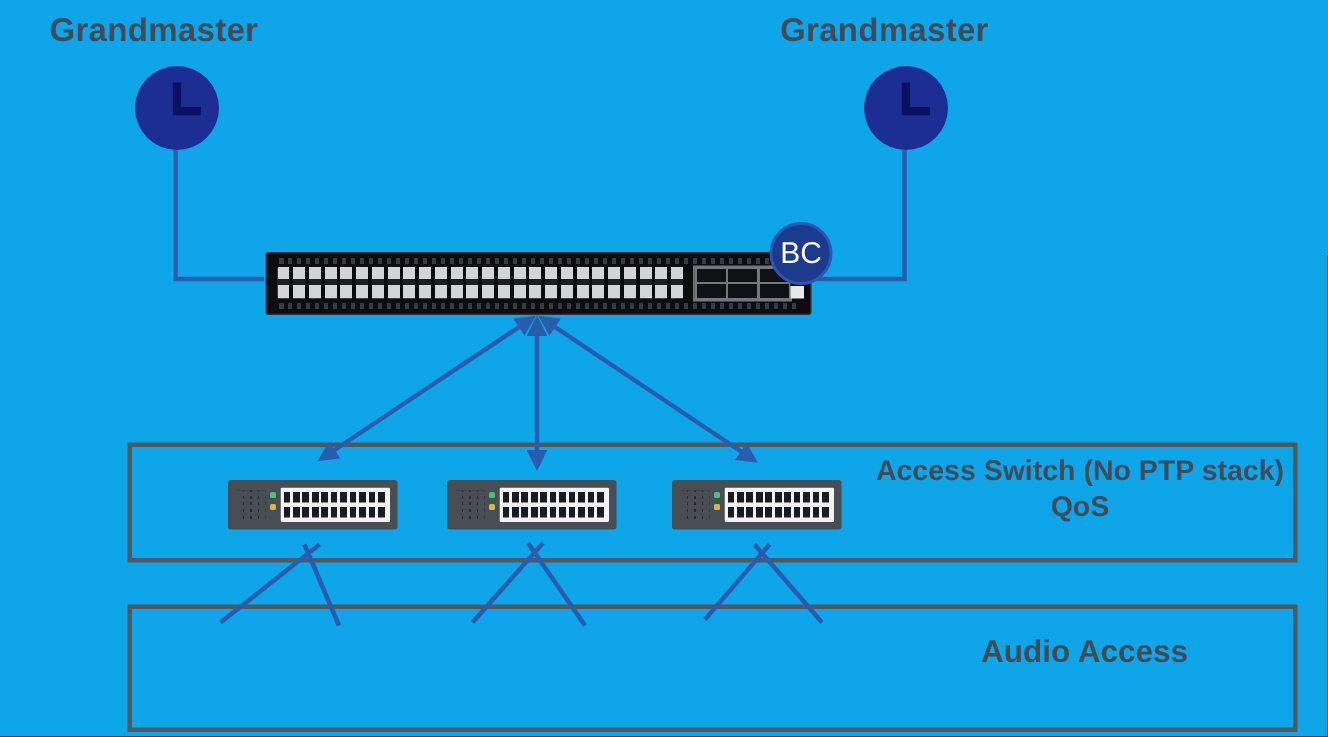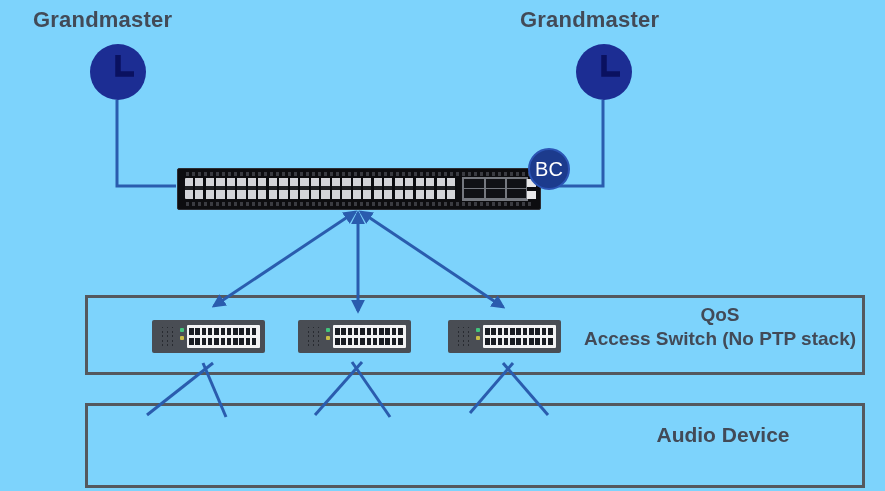--- a/index.html
+++ b/index.html
@@ -1,16 +1,16 @@
 <!DOCTYPE html>
 <html><head>
 <meta charset="utf-8">
 <style>
   html,body{margin:0;padding:0;background:#000;width:885px;height:491px;overflow:hidden;}
-  .stage{position:relative;width:885px;height:491px;background:#7dd3fc;
+  .stage{position:relative;width:885px;height:491px;background:#0ea5e9;
          font-family:"Liberation Sans",sans-serif;}
   .label{position:absolute;color:#424a57;font-weight:700;white-space:nowrap;}
   .gm{font-size:22px;letter-spacing:.2px;}
   .gm-left{left:33px;top:7px;}
   .gm-right{left:520px;top:7px;}
 
   svg.layer{position:absolute;left:0;top:0;width:885px;height:491px;pointer-events:none;}
 
   
   .group-box{position:absolute;border:3px solid #54585e;background:transparent;}
@@ -33,21 +33,21 @@
       border:1.5px solid #74777e;box-sizing:border-box;background:
         repeating-linear-gradient(0deg,#74777e 0 1.5px,transparent 1.5px 10.5px),
         repeating-linear-gradient(90deg,#74777e 0 1.5px,transparent 1.5px 21px),#101115;}
   .core-mgmt{position:absolute;right:4px;top:10px;width:9px;height:20px;
       background:linear-gradient(#e8e8ea 0 8px,#0d0d10 8px 12px,#e8e8ea 12px 20px);}
 
   
   .bc-badge{position:absolute;left:513px;top:148px;width:42px;height:42px;border-radius:50%;
       background:#1c3b8d;border:2px solid #2c55b5;box-sizing:border-box;
       display:flex;align-items:center;justify-content:center;
-      color:#fff;font-weight:400;font-size:20px;font-family:"Liberation Sans",sans-serif;margin-left:15px;}
+      color:#fff;font-weight:400;font-size:20px;font-family:"Liberation Sans",sans-serif;}
 
   
   .acc-switch{position:absolute;width:113px;height:33px;background:#494d54;border-radius:2px;}
   .acc-1{left:152px;top:320px;} .acc-2{left:298px;top:320px;} .acc-3{left:448px;top:320px;}
   .acc-vents{position:absolute;left:6px;top:7px;width:19px;height:19px;
       background:
         repeating-linear-gradient(90deg,#494d54 0 4px,rgba(73,77,84,0) 4px 5px),
         repeating-linear-gradient(0deg,#282b31 0 2px,transparent 2px 4.5px);}
   .acc-led{position:absolute;width:4px;height:4px;border-radius:1px;left:28px;}
   .acc-led.green{top:8px;background:#43c57c;}
@@ -130,21 +130,21 @@
     <div class="acc-panel"></div>
   </div>
   <div class="acc-switch acc-3">
     <div class="acc-vents"></div>
     <div class="acc-led green"></div>
     <div class="acc-led yellow"></div>
     <div class="acc-panel"></div>
   </div>
 
   <div class="access-text">
+    <div>Access Switch (No PTP stack)</div>
     <div>QoS</div>
-    <div>Access Switch (No PTP stack)</div>
   </div>
 
   <div class="audio-text">
-    <div>Audio Device</div>
+    <div>Audio Access</div>
   </div>
 
 </div>
 
 </body></html>

